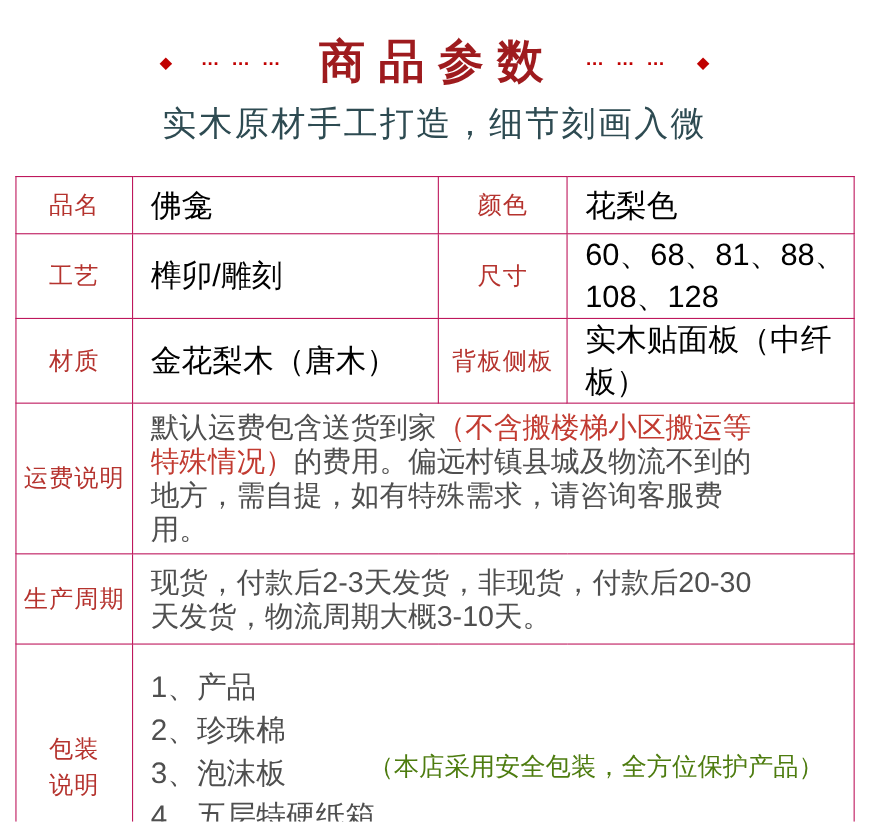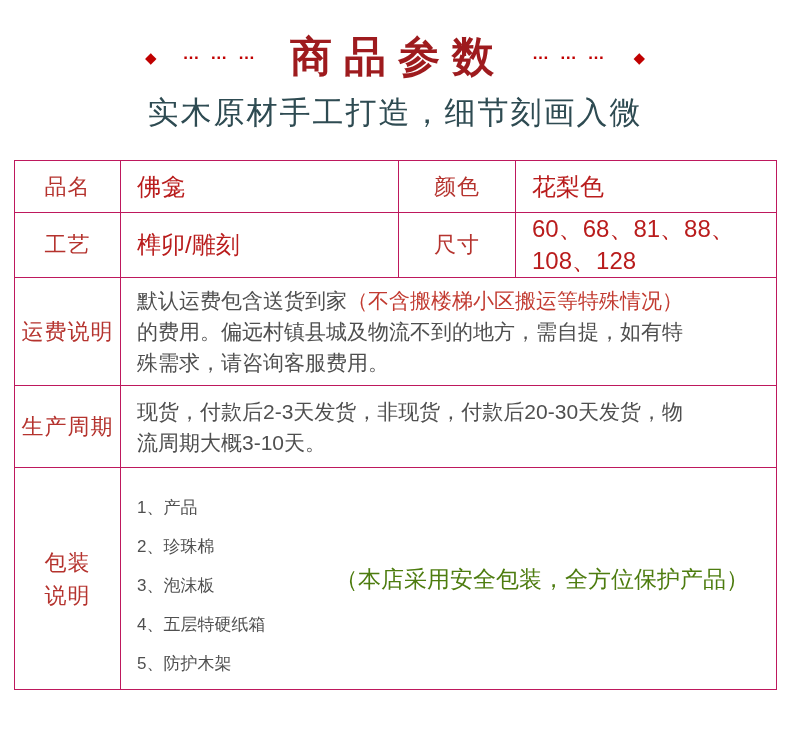--- a/index.html
+++ b/index.html
@@ -70,45 +70,45 @@
     border: 1px solid #be185d;
     vertical-align: middle;
   }
   td.lbl {
     color: #b5332e;
     font-size: 22px;
     text-align: center;
     letter-spacing: 1px;
   }
   td.val {
-    color: #b91c1c;
-    font-size: 24px;
+    color: #000000;
+    font-size: 28px;
     padding-left: 16px;
   }
   tr.r-spec  { height: 52px; }
   tr.r-ship  { height: 108px; }
   tr.r-prod  { height: 82px; }
   tr.r-pack  { height: 222px; }
 
   .para {
     color: #4f4f4f;
-    font-size: 21px;
+    font-size: 26px;
     line-height: 31px;
     padding: 6px 16px;
     max-width: 592px;
   }
   .red-inline { color: #c23b31; }
 
   .pack-label { white-space: pre-line; line-height: 33px; }
 
   td.pack-cell { position: relative; padding: 14px 0 0 16px; vertical-align: top; }
   .pack-list { list-style: none; }
   .pack-list li {
     color: #4f4f4f;
-    font-size: 17px;
+    font-size: 27px;
     line-height: 39px;
   }
   .pack-note {
     position: absolute;
     left: 214px;
     top: 50%;
     transform: translateY(-50%);
     color: #4d7c0f;
     font-size: 23px;
     white-space: nowrap;
@@ -144,20 +144,26 @@
       <td class="val">花梨色</td>
     </tr>
 
     <tr class="r-spec">
       <td class="lbl">工艺</td>
       <td class="val">榫卯/雕刻</td>
       <td class="lbl">尺寸</td>
       <td class="val">60、68、81、88、108、128</td>
     </tr>
 
+    <tr class="r-spec">
+      <td class="lbl">材质</td>
+      <td class="val">金花梨木（唐木）</td>
+      <td class="lbl">背板侧板</td>
+      <td class="val">实木贴面板（中纤板）</td>
+    </tr>
 
     <tr class="r-ship">
       <td class="lbl">运费说明</td>
       <td colspan="3">
         <p class="para"><span>默认运费包含送货到家</span><span class="red-inline">（不含搬楼梯小区搬运等特殊情况）</span><span>的费用。偏远村镇县城及物流不到的地方，需自提，如有特殊需求，请咨询客服费用。</span></p>
       </td>
     </tr>
 
     <tr class="r-prod">
       <td class="lbl">生产周期</td>

